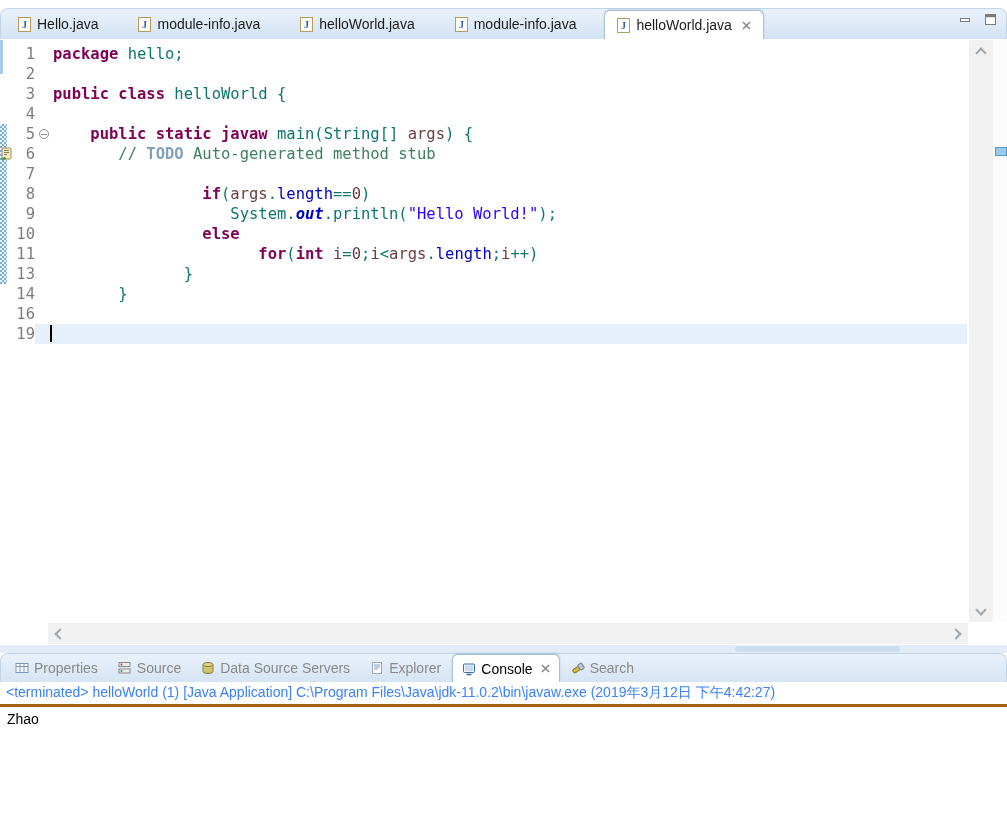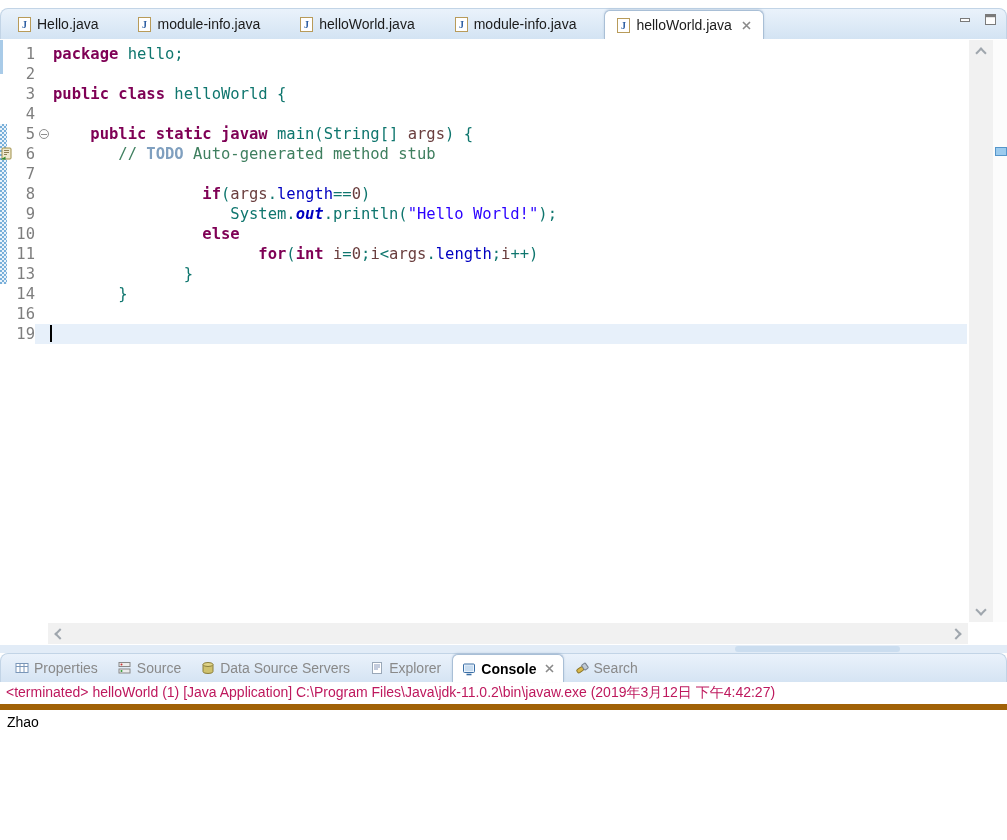--- a/index.html
+++ b/index.html
@@ -69,23 +69,23 @@
   .sash-handle{position:absolute;left:735px;top:1px;width:165px;height:6px;background:#CBDDEF;border-radius:3px;}
 
   
   .constack{position:absolute;left:0;top:653px;width:1007px;height:187px;background:#fff;}
   .ctabbar{height:29px;box-sizing:border-box;display:flex;align-items:stretch;padding-left:5px;
            background:linear-gradient(#EAF2FB,#D5E4F3);
            border:1px solid #C2D4E6;border-bottom:none;border-radius:8px 8px 0 0;}
   .ctab{display:flex;align-items:center;gap:5px;padding:0 9px;margin-right:2px;
         font-size:14px;color:#898989;white-space:nowrap;cursor:default;justify-content:flex-end;}
   .ctab.active{background:#fff;color:#000;border:1px solid #A9BFD6;border-bottom:none;
-        border-radius:6px 6px 0 0;box-shadow:0 -1px 2px rgba(110,140,175,.3);font-weight:bold;}
+        border-radius:6px 6px 0 0;box-shadow:0 -1px 2px rgba(110,140,175,.3);}
   .ctab .close{display:flex;align-items:center;margin-left:3px;}
-  .chead{height:19px;padding:2px 0 1px 6px;font-size:14px;color:#be185d;border-bottom:6px solid #a16207;white-space:nowrap;overflow:hidden;}
+  .chead{height:19px;padding:2px 0 1px 6px;font-size:14px;color:#3b82f6;border-bottom:3px solid #a16207;white-space:nowrap;overflow:hidden;}
   .cout{padding:4px 0 0 7px;font-size:14px;color:#000;}
 </style>
 </head>
 <body>
 
 <div id="stage">
 
   <div class="tabbar">
       <div class="etab">
         <span style="display:flex">

